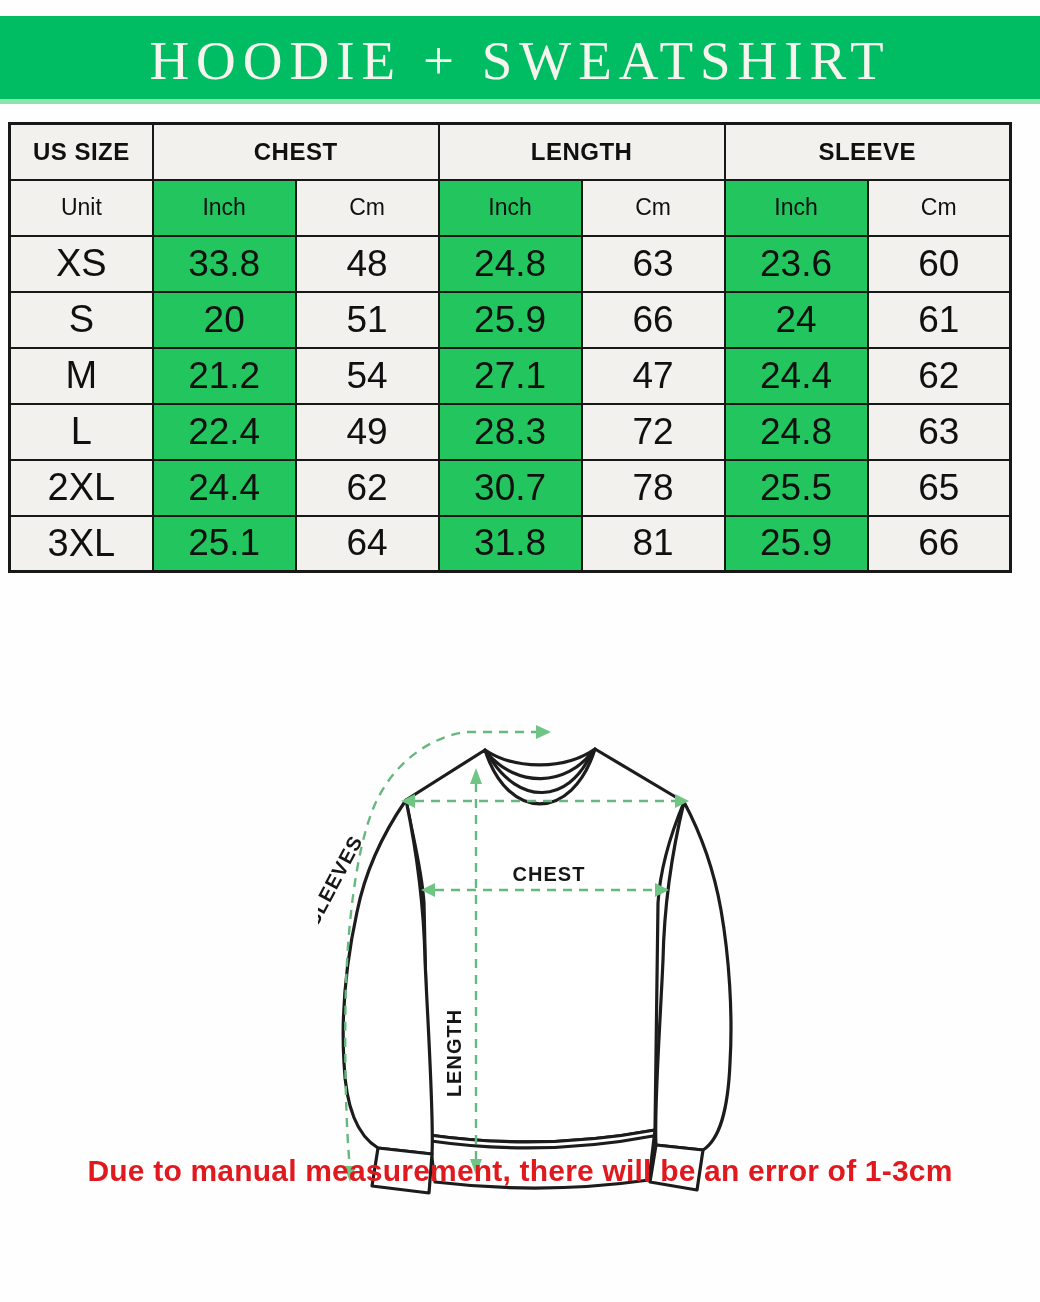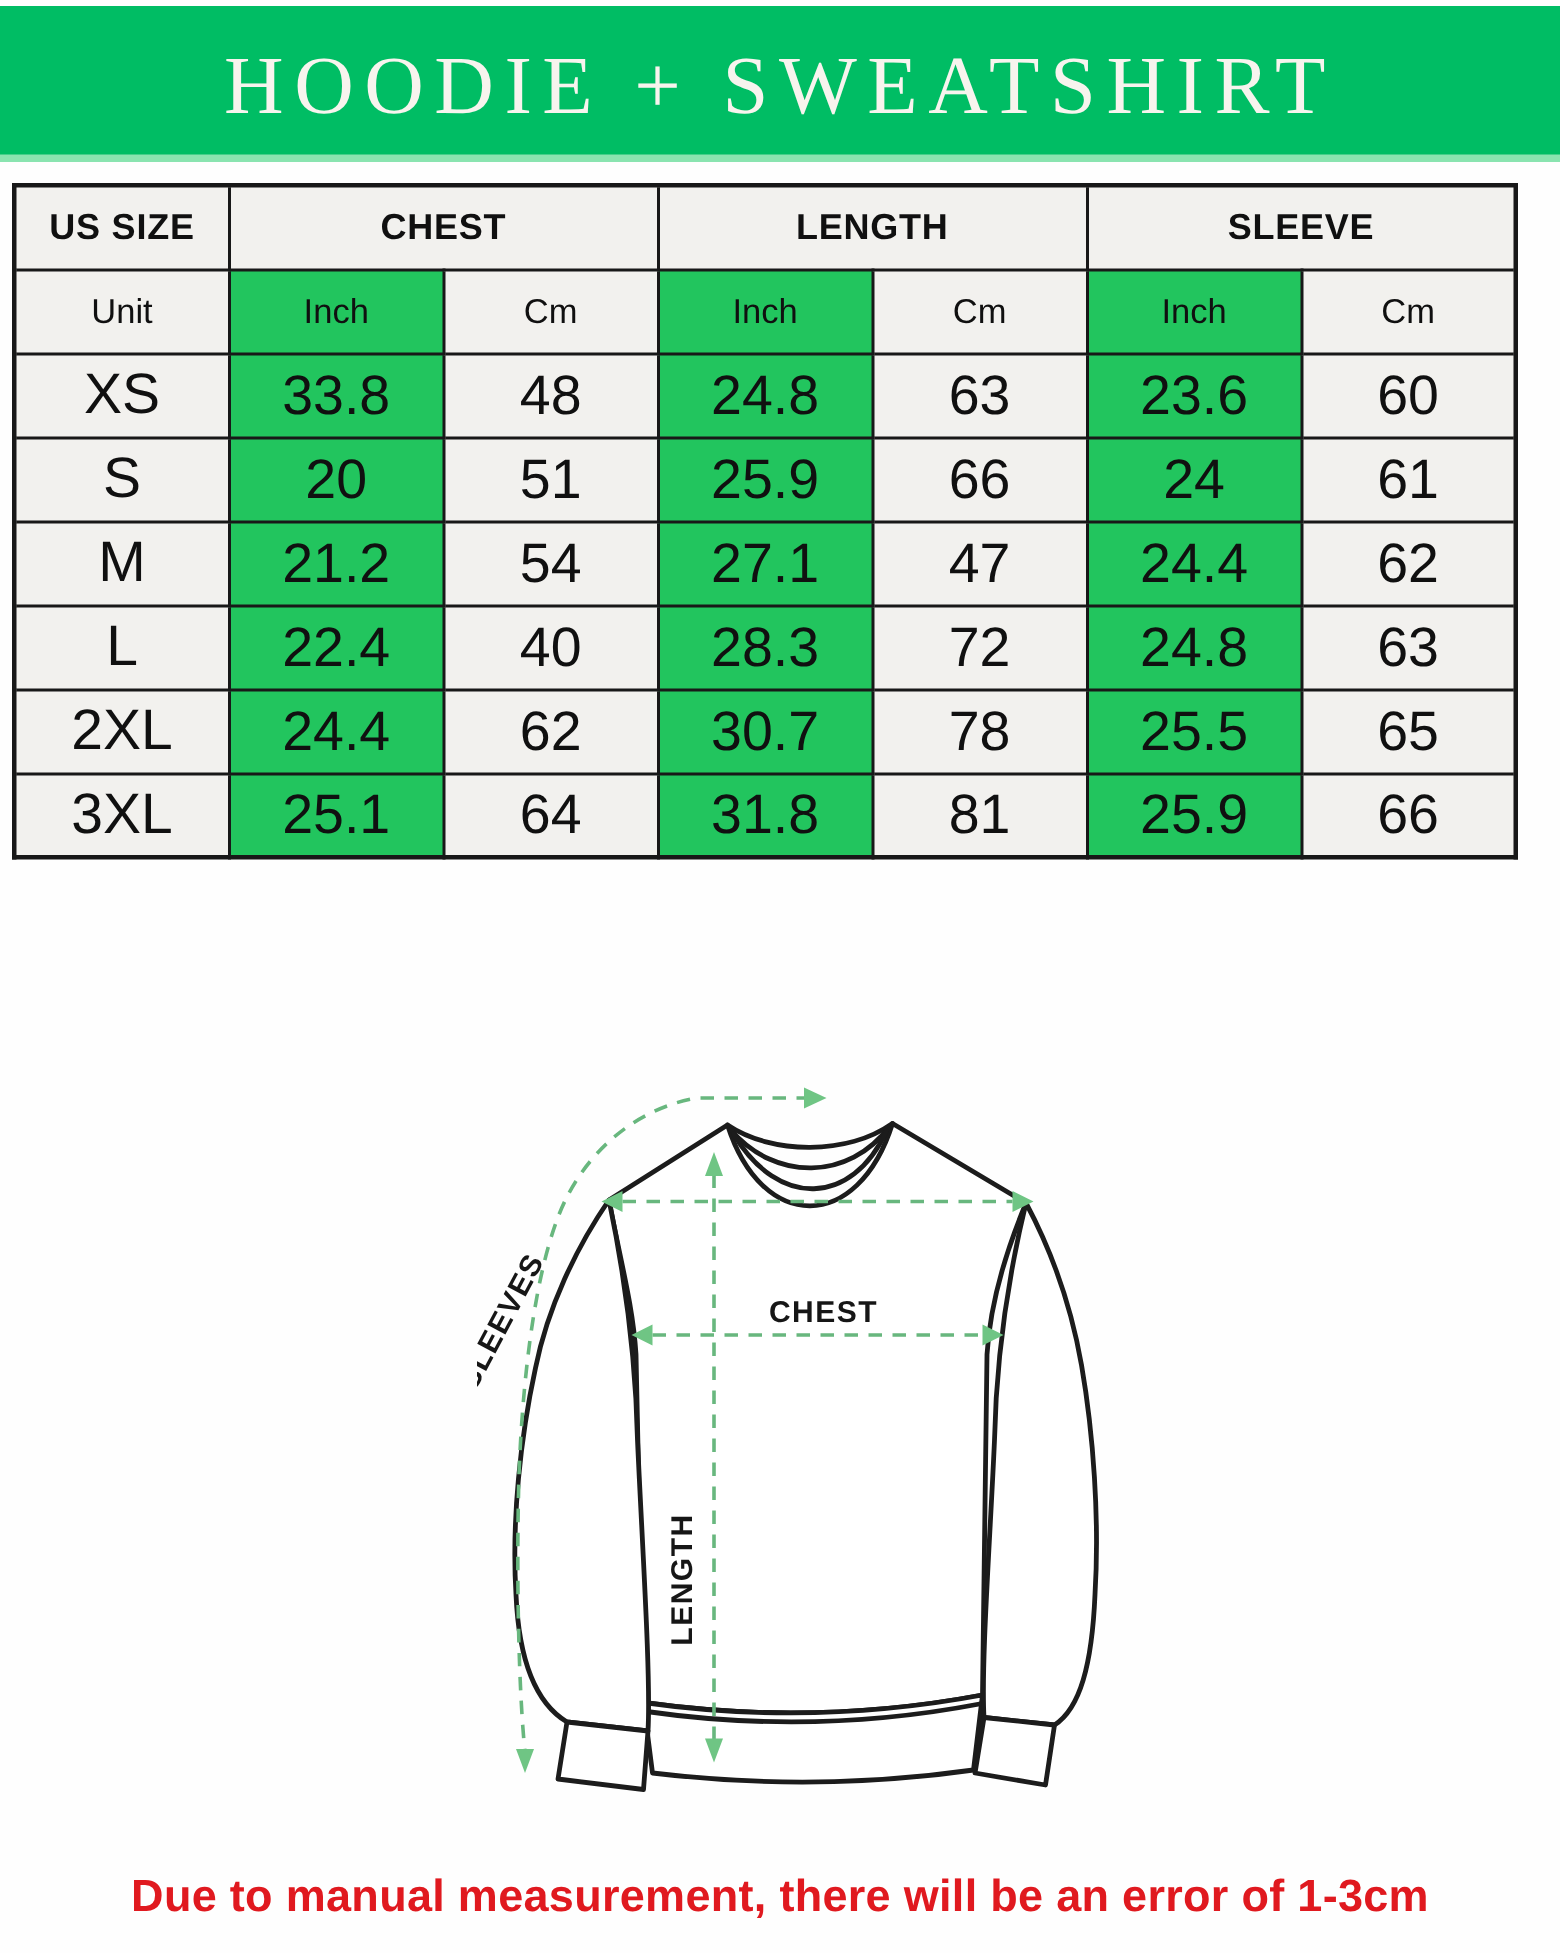--- a/index.html
+++ b/index.html
@@ -7,22 +7,22 @@
   body {
     width: 1040px; height: 1302px;
     position: relative;
     background: #fefefe;
     font-family: "Liberation Sans", sans-serif;
     overflow: hidden;
   }
 
   
   .banner {
-    position: absolute; left: 0; top: 4px;
-    width: 100%; height: 104px;
+    position: absolute; left: 0; top: 16px;
+    width: 100%; height: 88px;
     background: #00bd64;
     display: flex; align-items: center; justify-content: center;
   }
   .banner::after {
     content: ""; position: absolute; left: 0; bottom: 0;
     width: 100%; height: 5px; background: #8ae4b0;
   }
   .banner-title {
     font-family: "Liberation Serif", serif;
     font-weight: 400;
@@ -63,21 +63,21 @@
 
   
   .diagram {
     position: absolute; left: 318px; top: 698px;
     width: 445px; height: 510px;
   }
   .diagram svg { width: 100%; height: 100%; display: block; }
 
   
   .footnote {
-    position: absolute; left: 0; top: 1248px;
+    position: absolute; left: 0; top: 1154px;
     width: 100%;
     text-align: center;
     font-size: 30px;
     font-weight: bold;
     color: #e0191f;
     letter-spacing: 0.2px;
   }
 </style>
 </head>
 <body>
@@ -137,21 +137,21 @@
       <td class="c-even">21.2</td>
       <td class="c-odd">54</td>
       <td class="c-even">27.1</td>
       <td class="c-odd">47</td>
       <td class="c-even">24.4</td>
       <td class="c-odd">62</td>
     </tr>
     <tr>
       <td class="sz c-odd">L</td>
       <td class="c-even">22.4</td>
-      <td class="c-odd">40</td>
+      <td class="c-odd">49</td>
       <td class="c-even">28.3</td>
       <td class="c-odd">72</td>
       <td class="c-even">24.8</td>
       <td class="c-odd">63</td>
     </tr>
     <tr>
       <td class="sz c-odd">2XL</td>
       <td class="c-even">24.4</td>
       <td class="c-odd">62</td>
       <td class="c-even">30.7</td>

